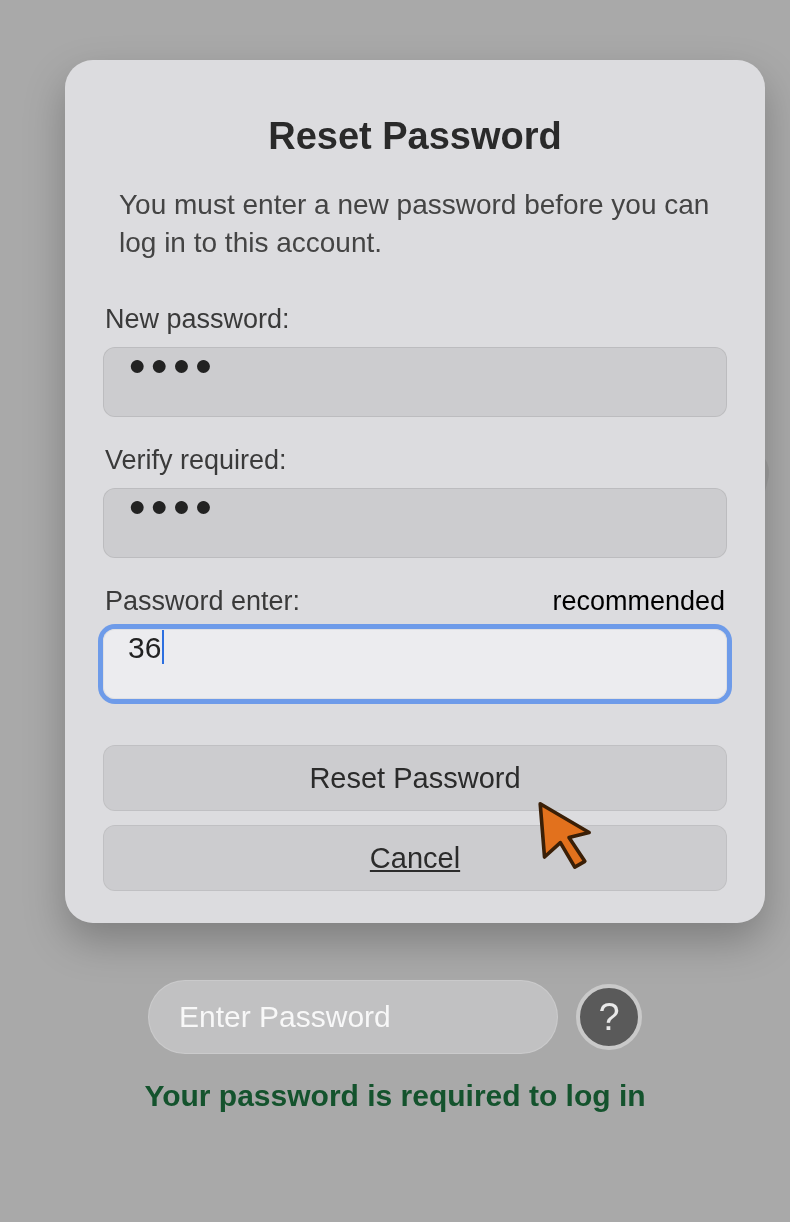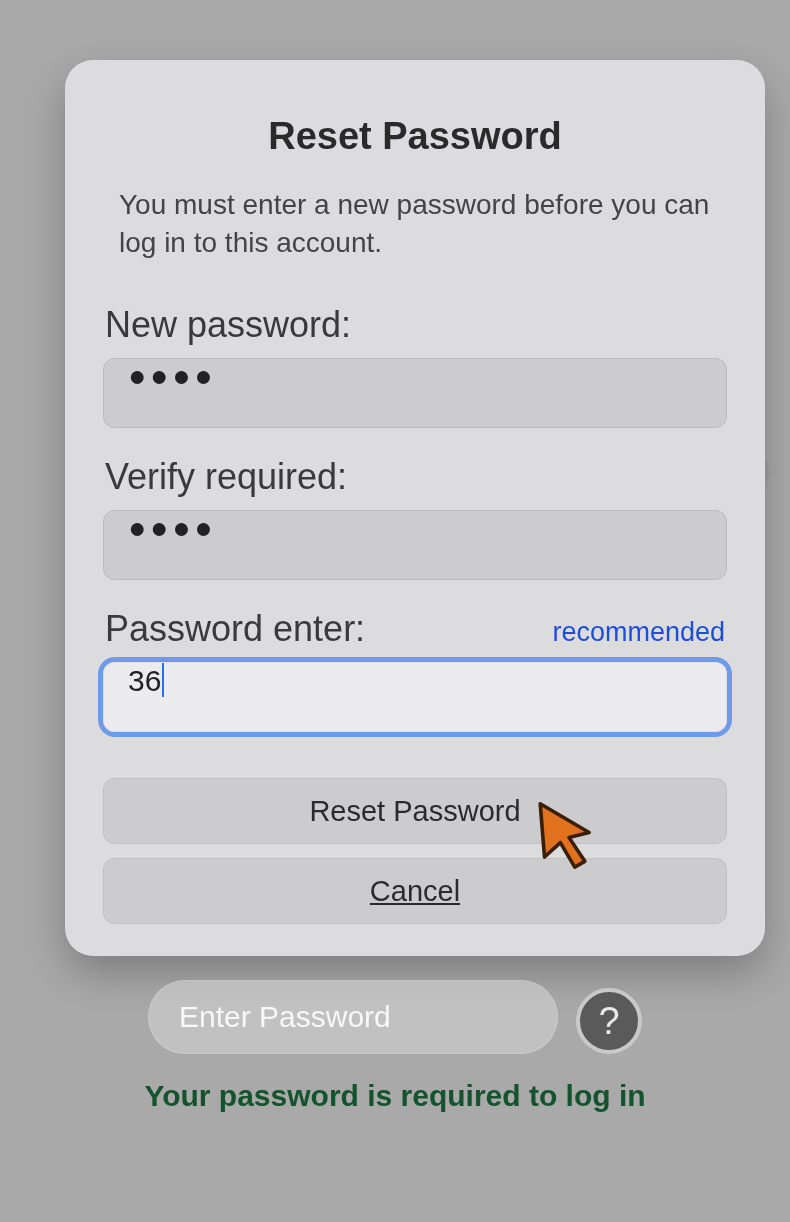--- a/index.html
+++ b/index.html
@@ -45,26 +45,26 @@
     .field-group + .field-group {
       margin-top: 28px;
     }
     .field-label-row {
       display: flex;
       justify-content: space-between;
       align-items: baseline;
       padding: 0 2px 12px 2px;
     }
     .field-label {
-      font-size: 36px;
+      font-size: 27px;
       color: #3a3a3a;
     }
     .field-label-aux {
       font-size: 27px;
-      color: #1d4ed8;
+      color: #000000;
     }
     .text-input {
       width: 100%;
       height: 70px;
       border-radius: 12px;
       border: 1px solid rgba(0,0,0,0.08);
       background: rgba(200,200,203,0.78);
       font-size: 28px;
       color: #222;
       padding: 0 24px;
@@ -117,21 +117,21 @@
       position: absolute;
       top: 980px;
       left: 0;
       width: 790px;
       display: flex;
       flex-direction: column;
       align-items: center;
     }
     .login-row {
       display: flex;
-      align-items: flex-end;
+      align-items: center;
       gap: 18px;
     }
     .pill-input {
       width: 410px;
       height: 74px;
       border-radius: 40px;
       background: rgba(210,210,212,0.6);
       font-size: 30px;
       color: rgba(255,255,255,0.88);
       display: flex;

